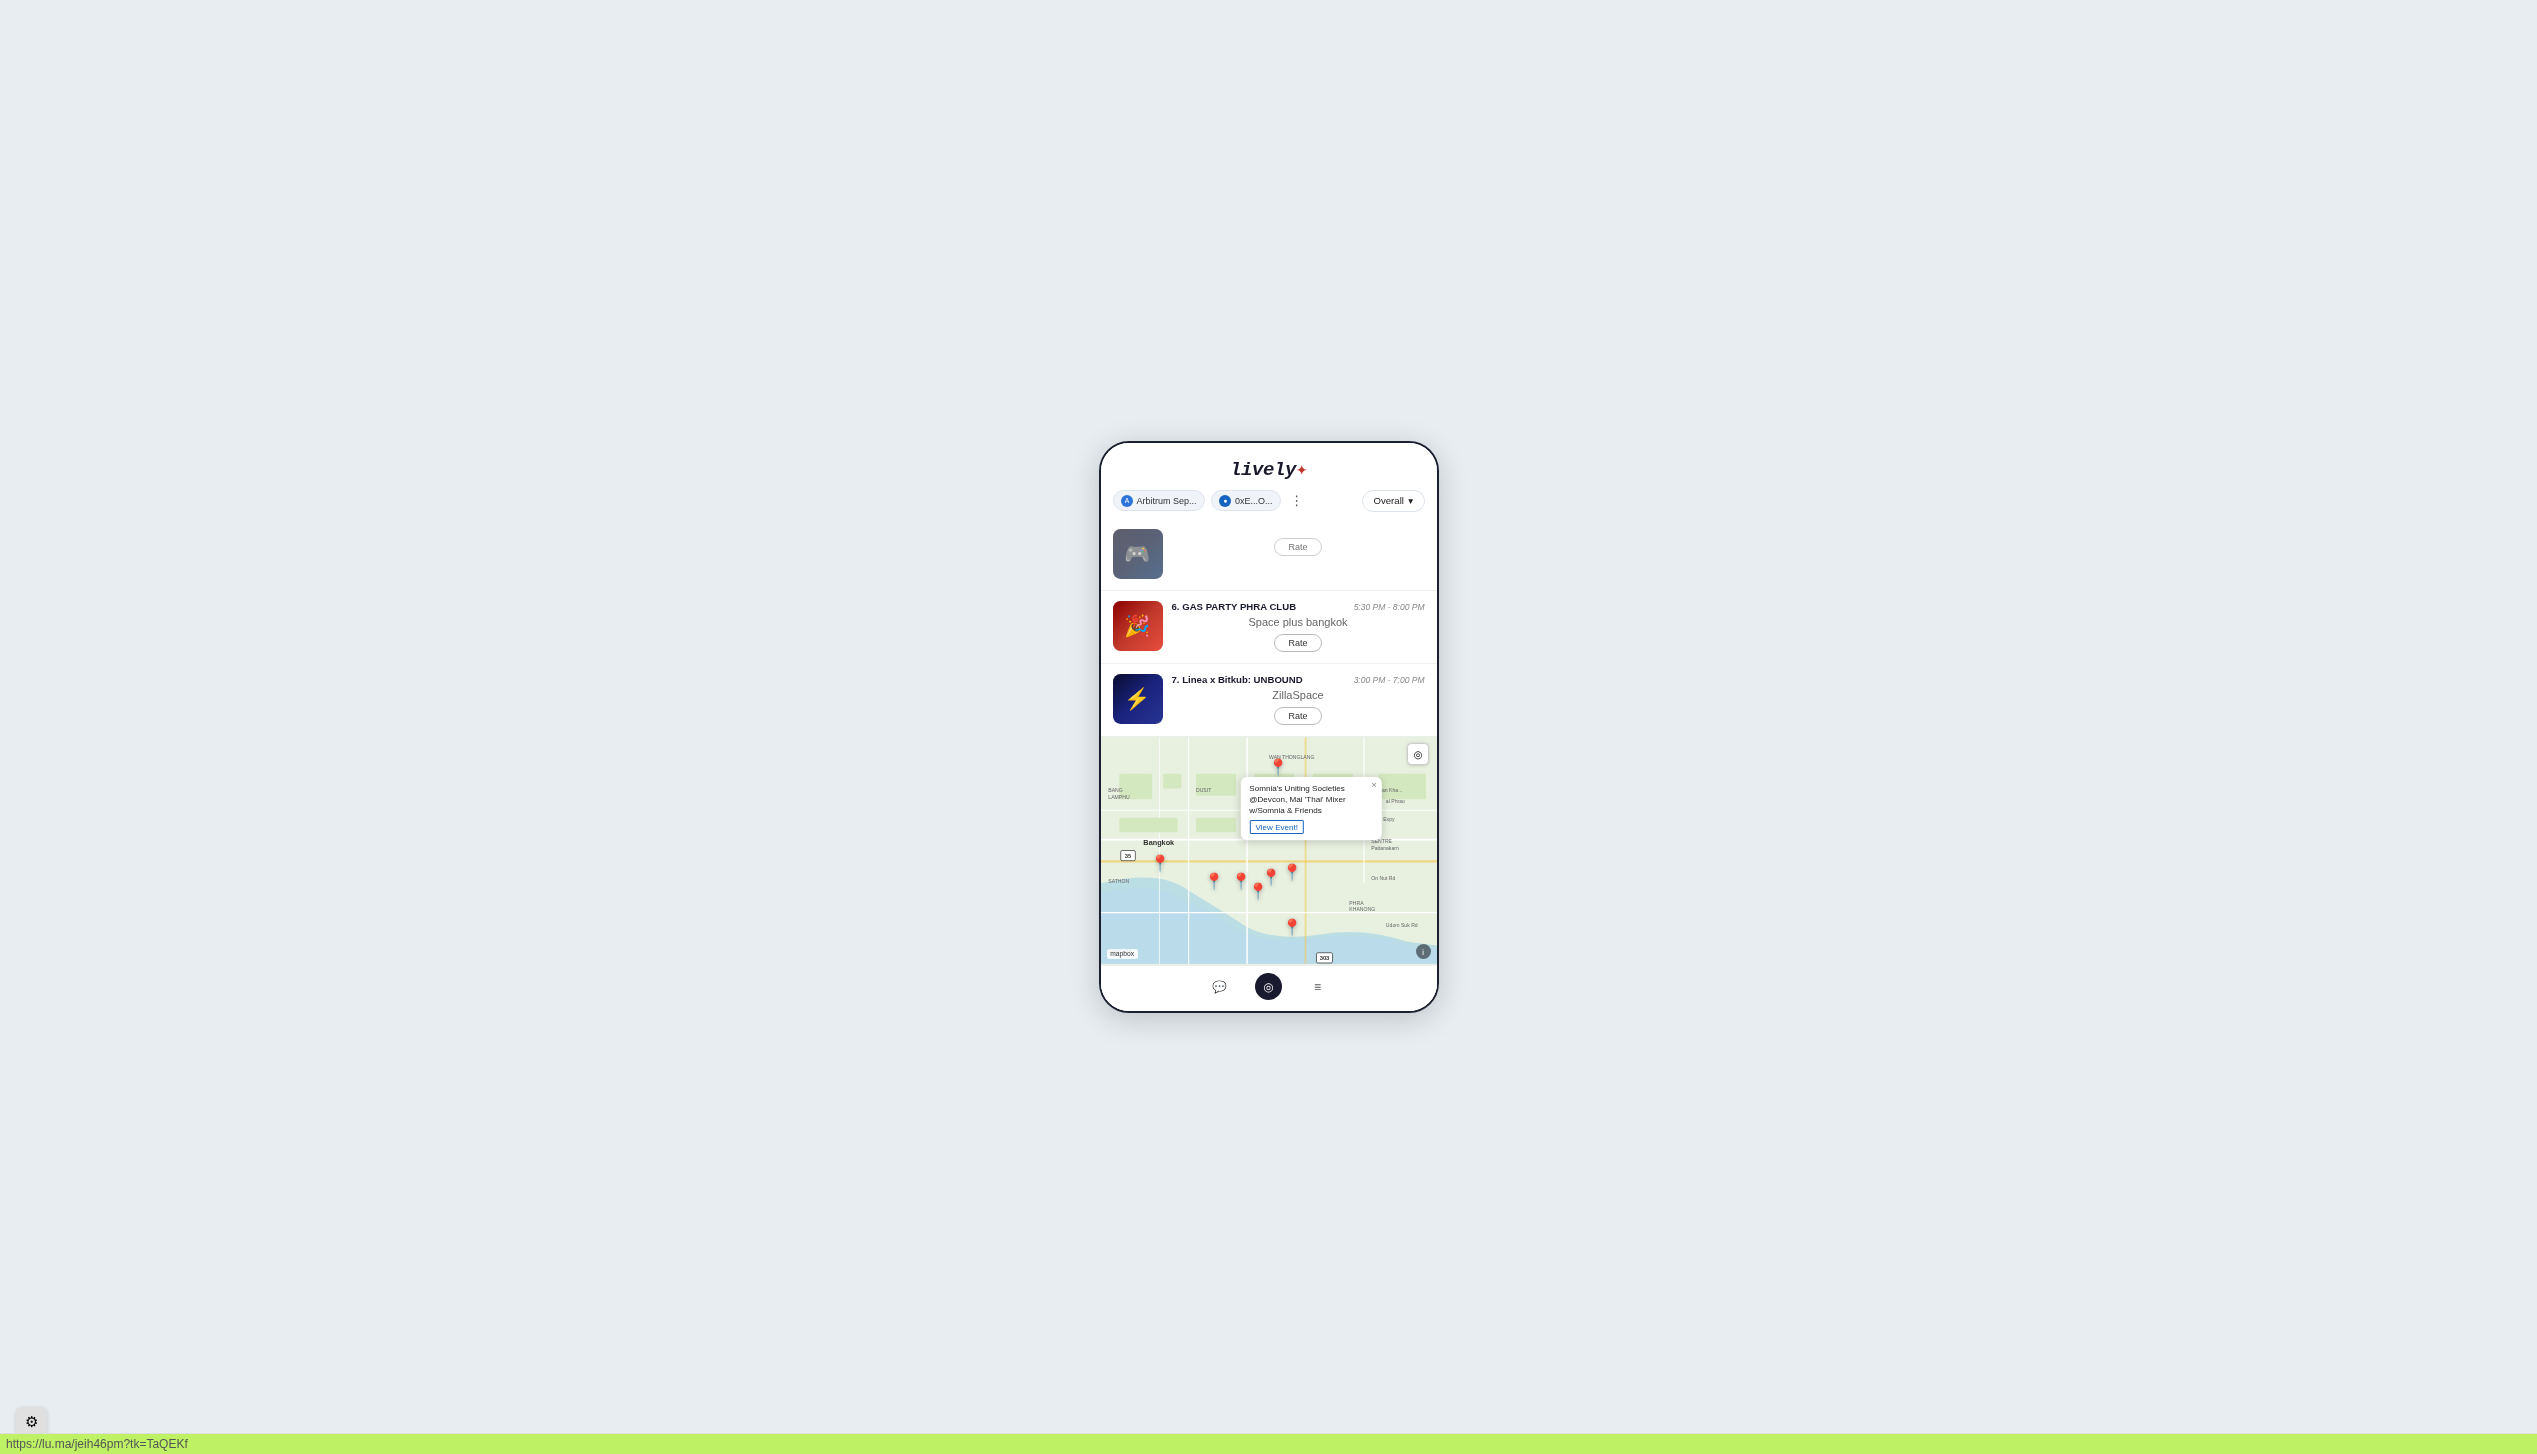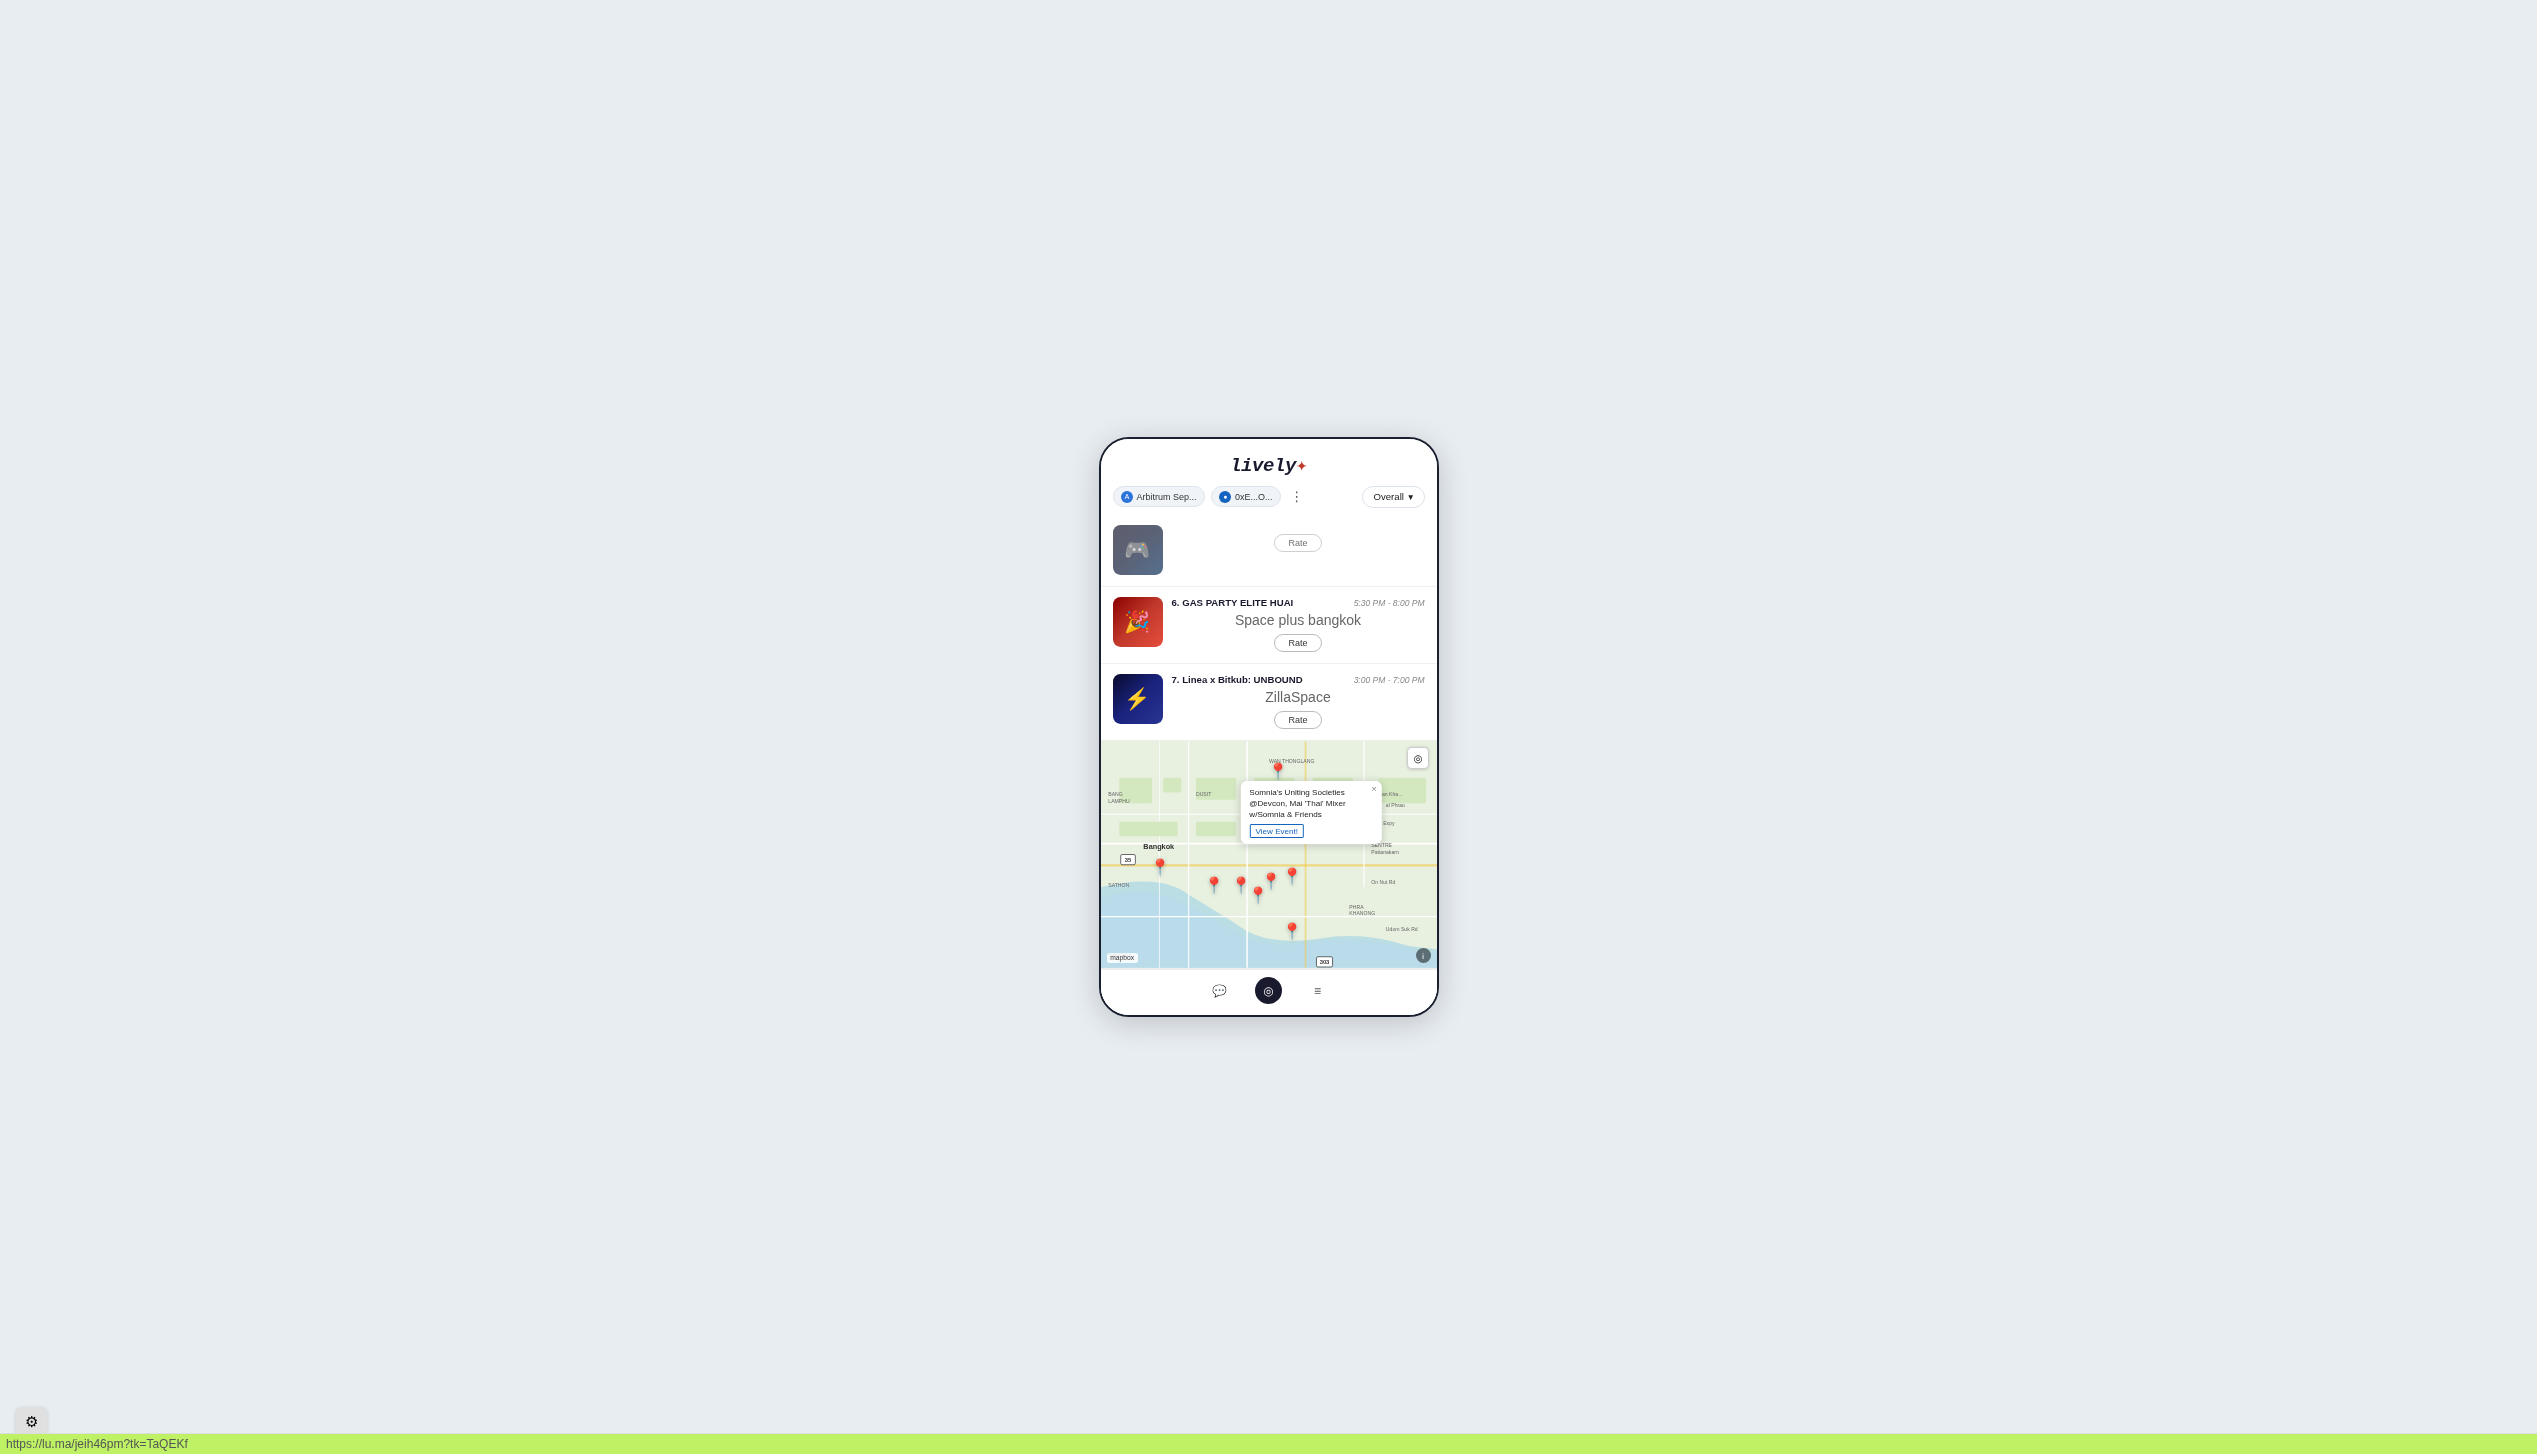--- a/index.html
+++ b/index.html
@@ -158,21 +158,21 @@
       gap: 2.2px;
       align-items: center;
     }
     .event-title {
       font-size: 9.6px;
       font-weight: 700;
       color: #1a1a2e;
       line-height: 1.3;
     }
     .event-location {
-      font-size: 14px;
+      font-size: 11px;
       color: #666;
     }
     .event-time {
       font-size: 8.5px;
       color: #888;
       margin-left: auto;
       white-space: nowrap;
       font-style: italic;
     }
     .event-meta {
@@ -370,21 +370,21 @@
           <button class="rate-btn">Rate</button>
         </div>
       </div>
 
       <div class="event-item">
         <div class="event-thumb thumb-gasparty"></div>
         <div class="event-details">
           <div class="event-meta">
             <span class="event-title">
               <span>6.</span>
-              <span>GAS PARTY ELITE HUAI</span>
+              <span>GAS PARTY PHRA CLUB</span>
             </span>
             <span class="event-time">5:30 PM - 8:00 PM</span>
           </div>
           <span class="event-location">Space plus bangkok</span>
           <button class="rate-btn">Rate</button>
         </div>
       </div>
 
       <div class="event-item">
         <div class="event-thumb thumb-unbound"></div>

